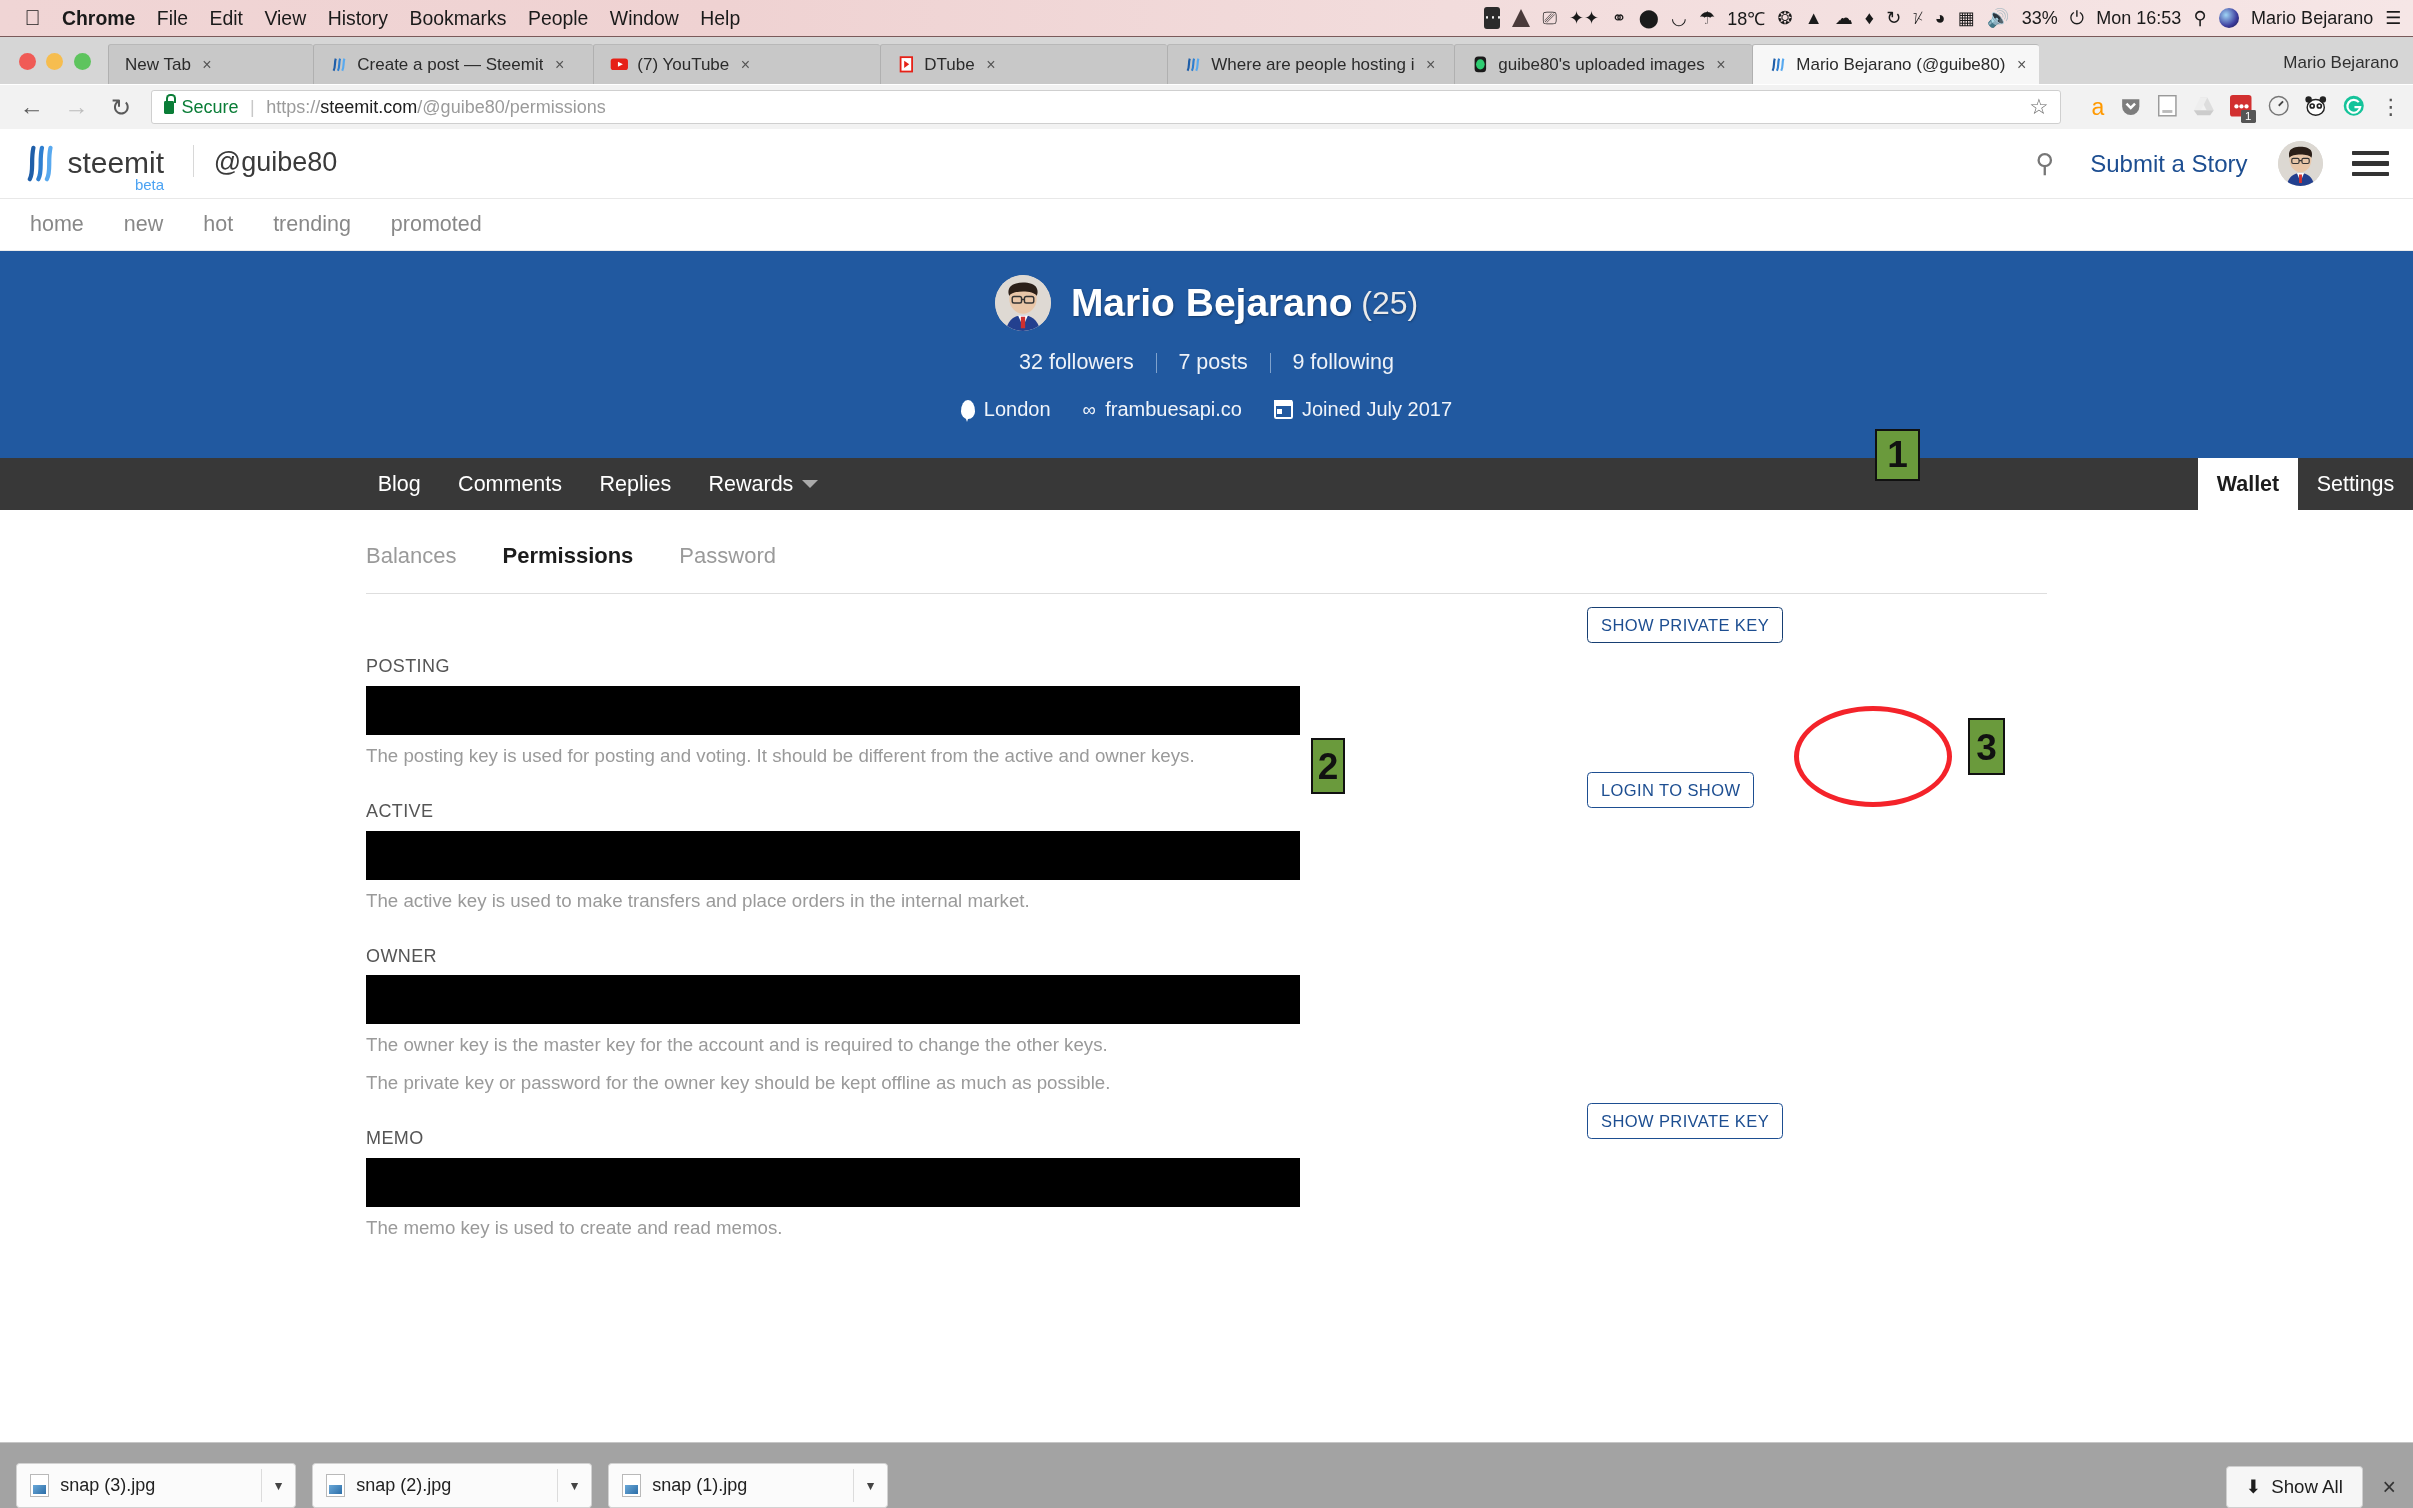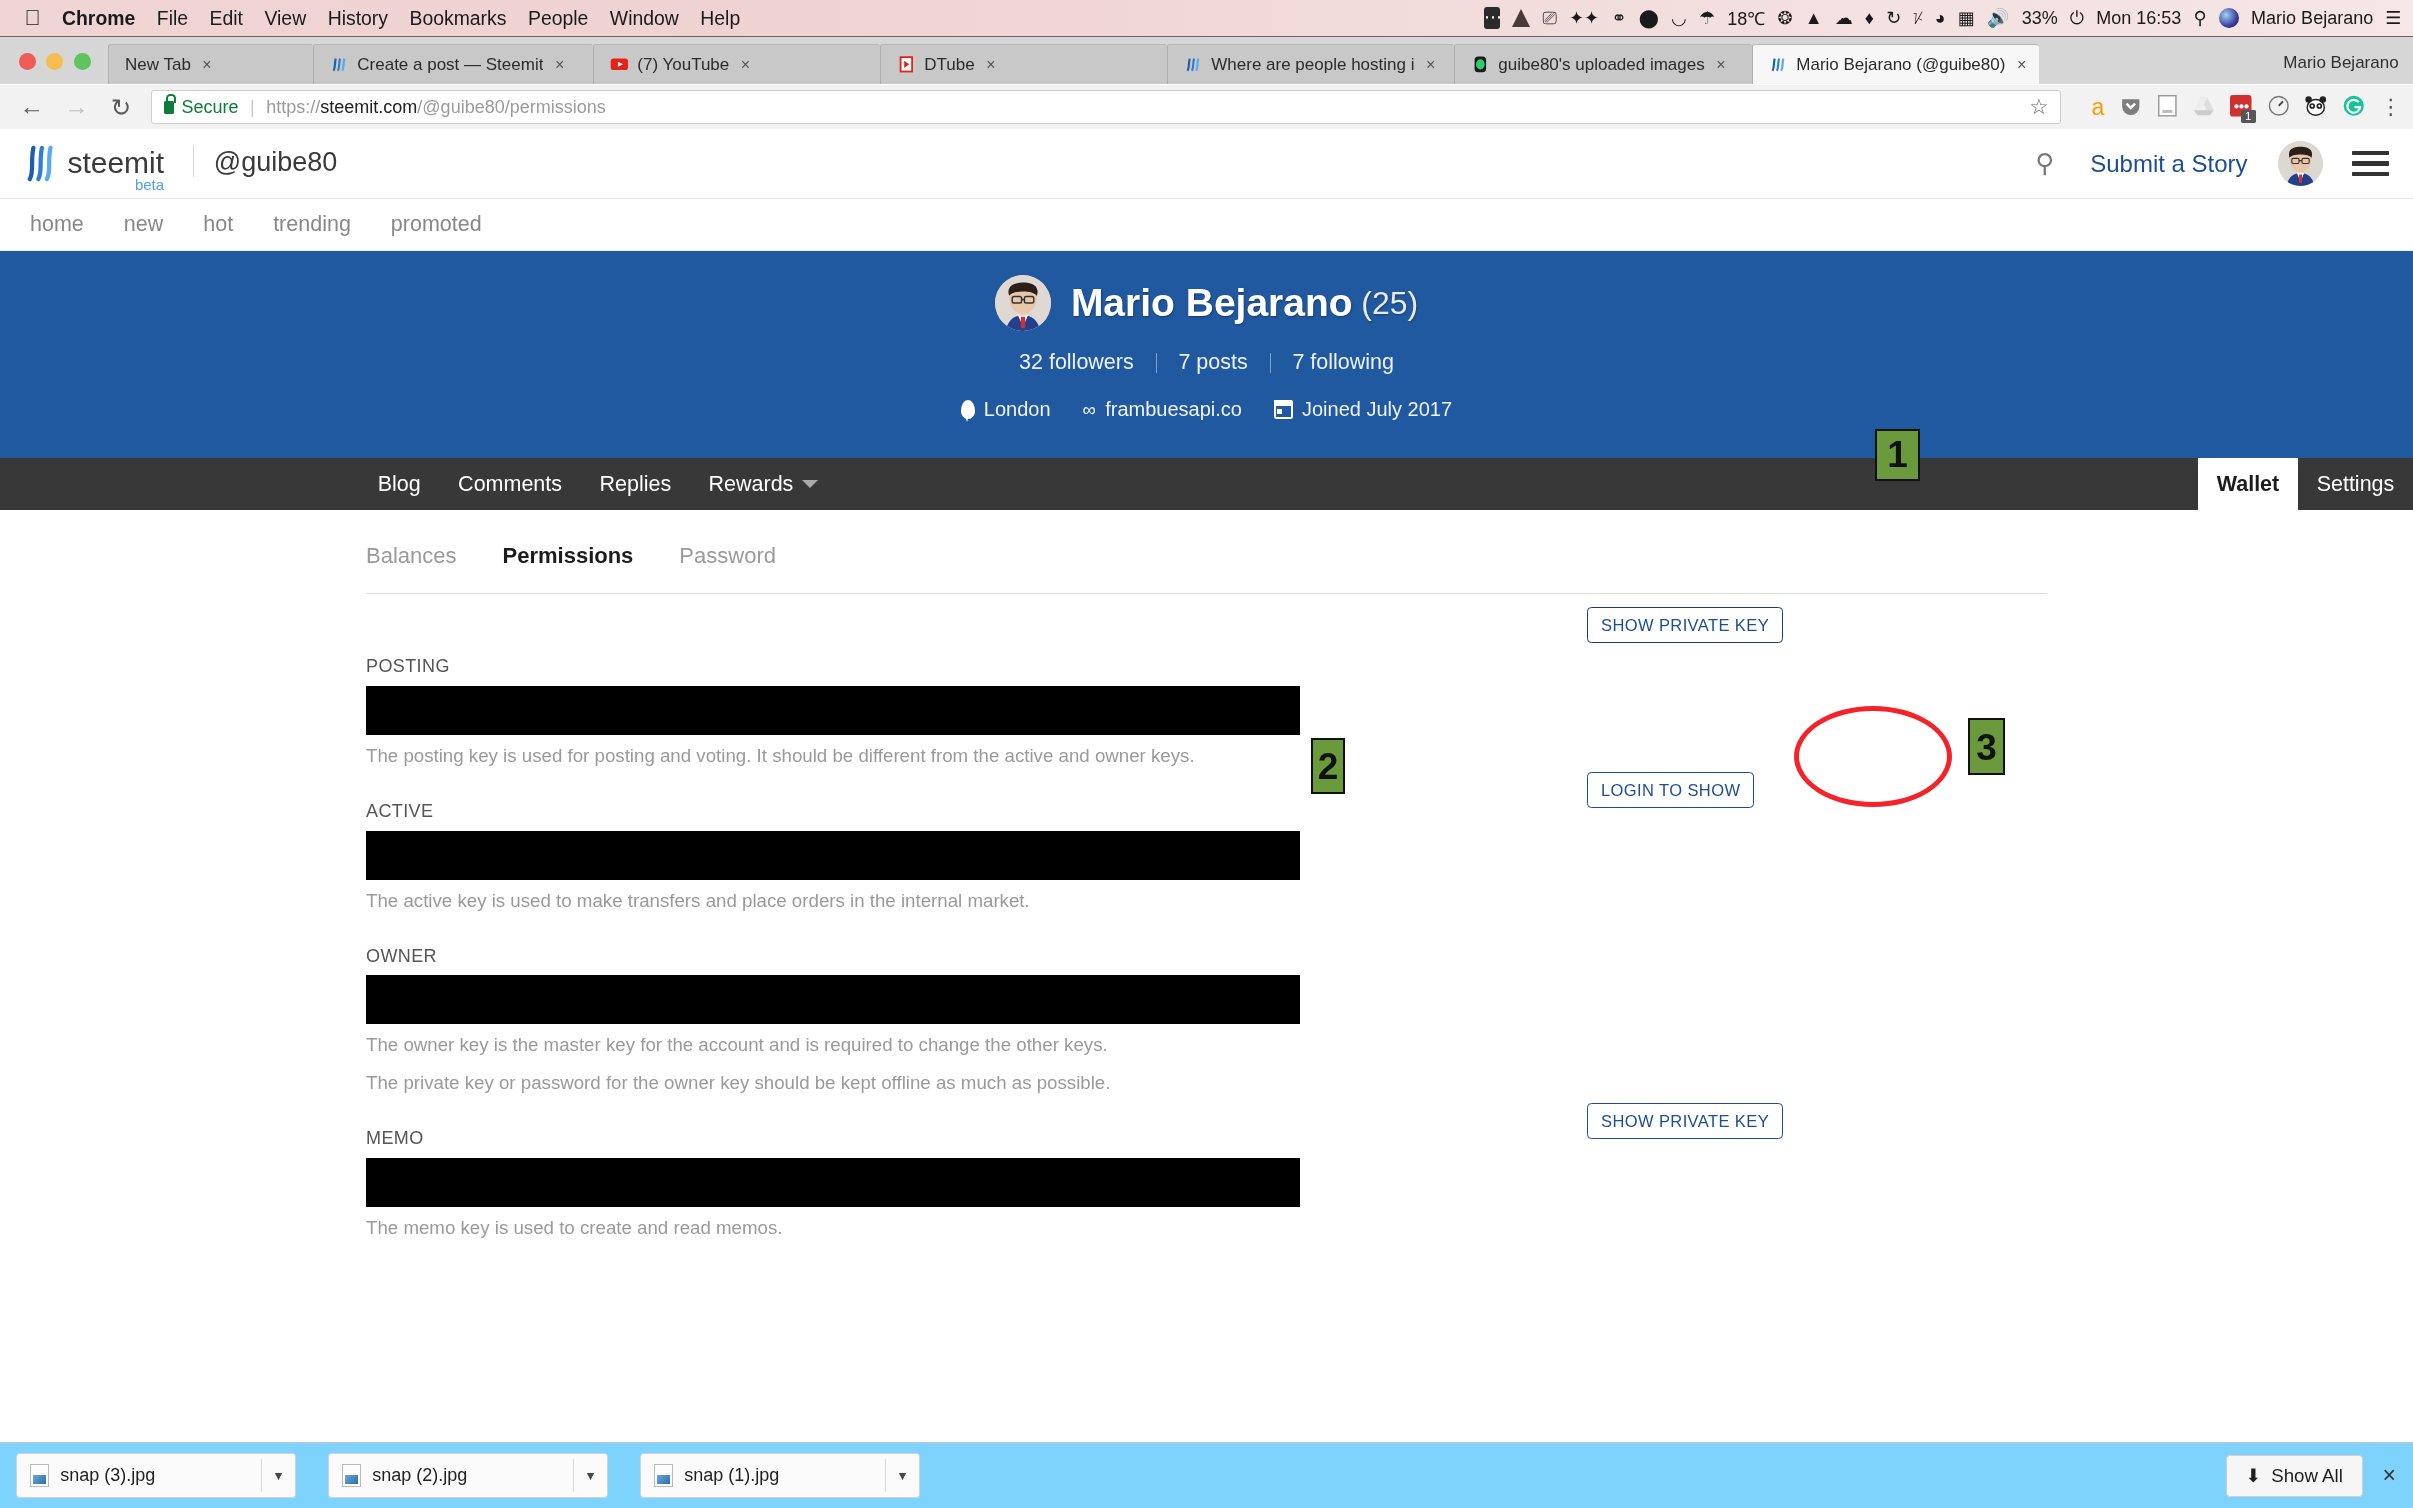--- a/index.html
+++ b/index.html
@@ -150,21 +150,21 @@
     position:absolute; background:#6a9a3c; border:2.2px solid #111; color:#111;
     font-size:37px; font-weight:bold; text-align:center; font-family:"Liberation Sans", sans-serif;
   }
   .redoval {
     position:absolute; border:5px solid #f4232a; border-radius:50%;
   }
 
   
   .dlbar {
     position:absolute; bottom:0; left:0; width:2413px; height:66px;
-    background:#7dd3fc; border-top:0.7px solid #c6c6c6; display:flex; align-items:center;gap:16px;
+    background:#a3a3a3; border-top:0.7px solid #c6c6c6; display:flex; align-items:flex-end;
   }
   .dlitem {
     height:45px; background:#fbfbfb; border:0.7px solid #d2d2d2; border-radius:3.6px;
     display:flex; align-items:center; margin-left:16px; width:280px;
   }
   .dlitem .fi { width:18.7px;height:23px;background:#fff;border:0.7px solid #b9b9b9; margin:0 11.5px 0 13px; position:relative;}
   .dlitem .fi:after{content:"";position:absolute;left:2.2px;bottom:2.2px;width:13px;height:8.6px;
      background:linear-gradient(135deg,#6aa8d8,#2c6ea8);}
   .dlitem .fname { font-size:18px; color:#222; flex:1; white-space:nowrap; overflow:hidden;}
   .dlitem .dsep { width:0.7px; height:33px; background:#dcdcdc; }
@@ -443,21 +443,21 @@
           </svg>
         </span>
         <span class="b-name">Mario Bejarano</span>
         <span class="b-rep">(25)</span>
       </div>
       <div class="b-stats">
         <span>32 followers</span>
         <span class="vsep"></span>
         <span>7 posts</span>
         <span class="vsep"></span>
-        <span>7 following</span>
+        <span>9 following</span>
       </div>
       <div class="b-meta">
         <span class="mi">
           <span class="pin"></span>
           <span>London</span>
         </span>
         <span class="mi">
           <span style="font-size:18.7px;">∞</span>
           <span>frambuesapi.co</span>
         </span>

